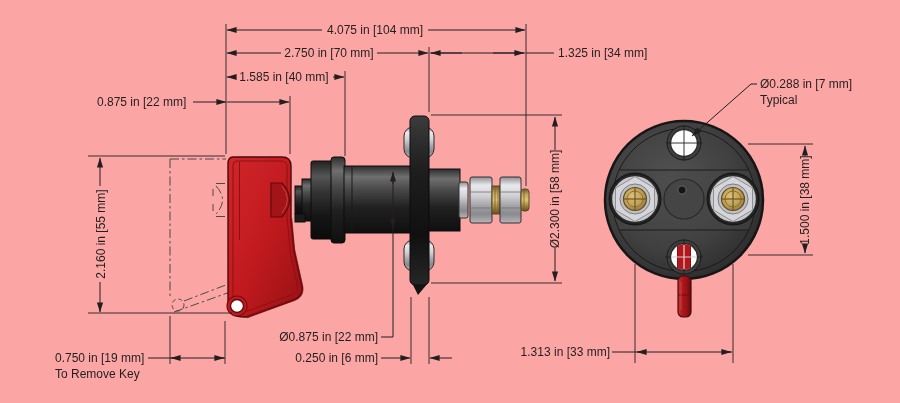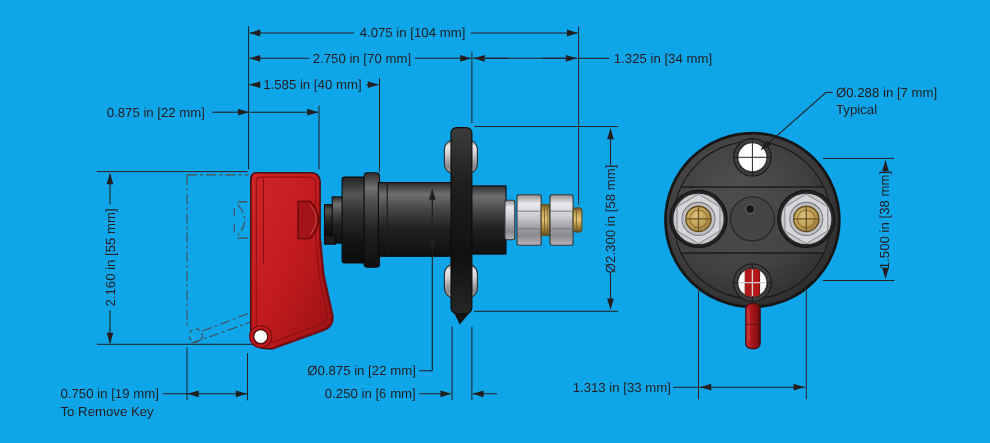--- a/index.html
+++ b/index.html
@@ -1,16 +1,16 @@
 <!DOCTYPE html>
 <html><head>
 <meta charset="utf-8">
 <style>
   html,body{margin:0;padding:0;background:#fff;}
-  #stage{position:relative;width:900px;height:403px;background:#0ea5e9;overflow:hidden;}
+  #stage{position:relative;width:900px;height:403px;background:#fca5a5;overflow:hidden;}
   svg{display:block;}
   text{font:12px "Liberation Sans", sans-serif;fill:#231f20;}
   .ext{stroke:#231f20;stroke-width:.9;fill:none;}
   .dim{stroke:#231f20;stroke-width:1;fill:none;}
   .ph{stroke:#4a4a4a;stroke-width:1;fill:none;stroke-dasharray:9 3 2.5 3;}
   .thin{stroke:#231f20;stroke-width:.9;fill:none;}
 </style>
 </head>
 <body>
 

